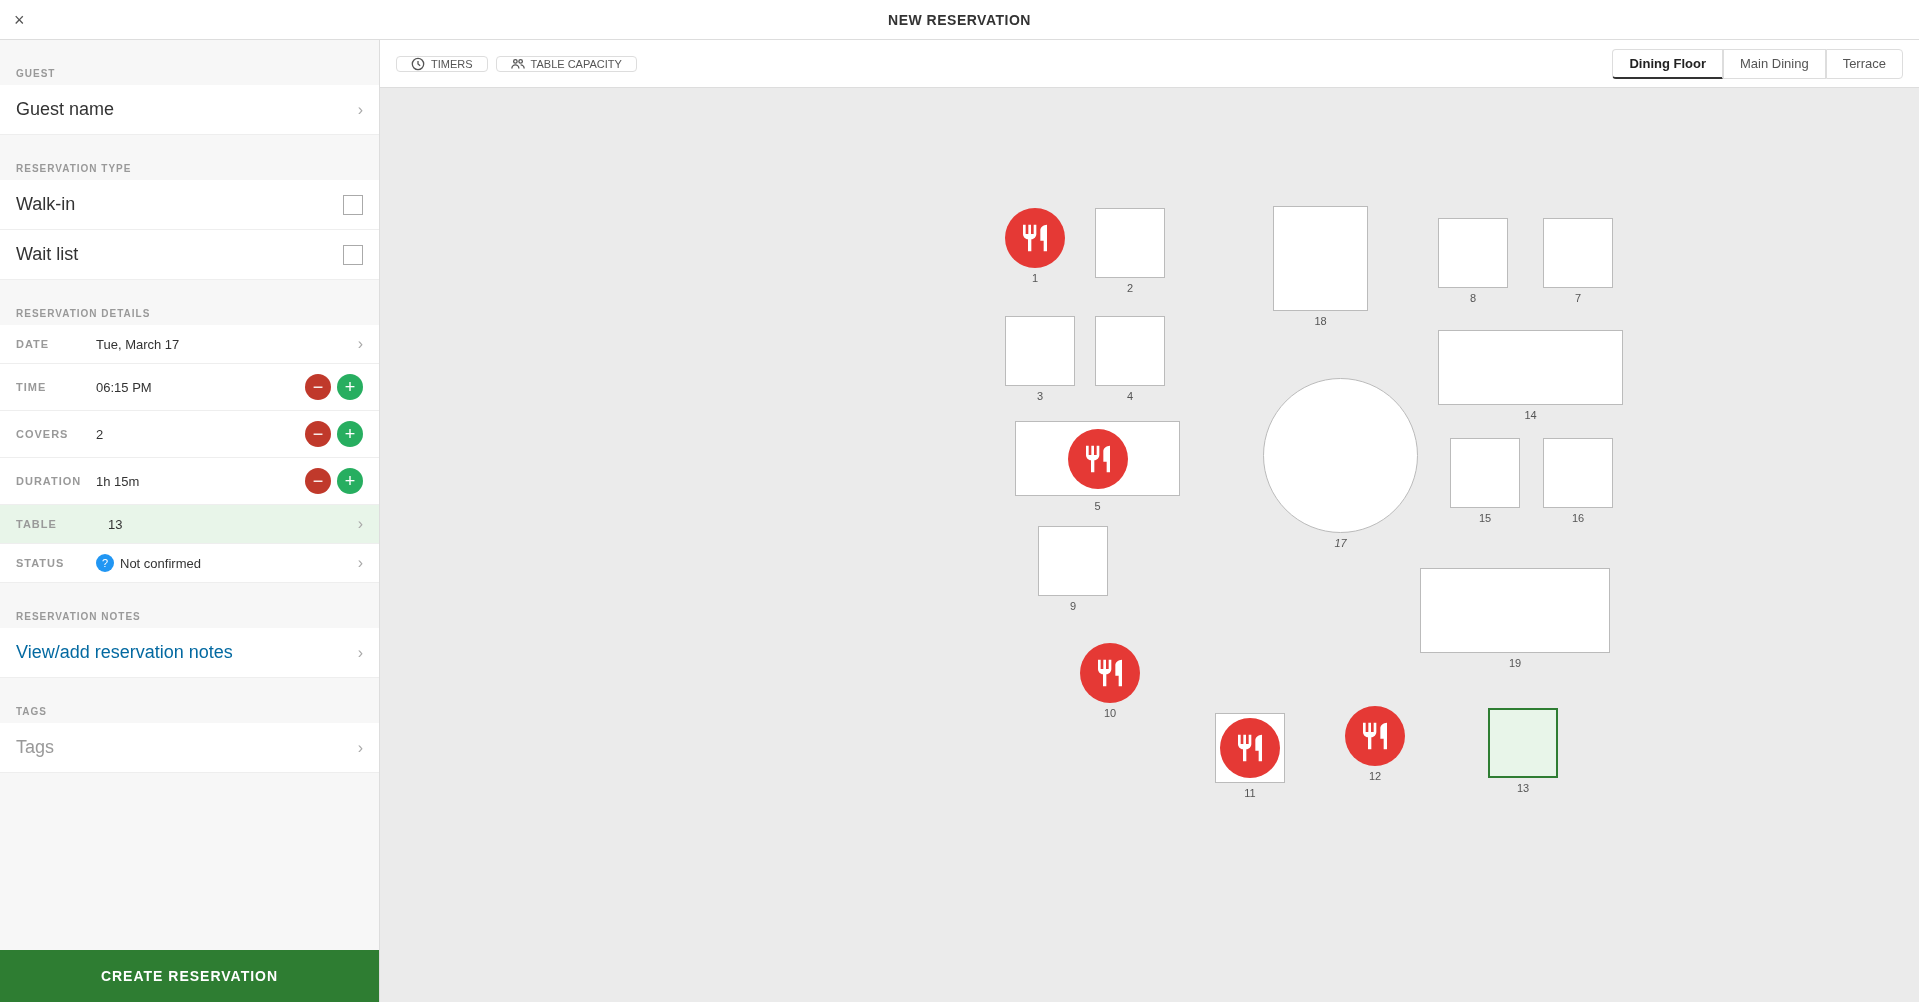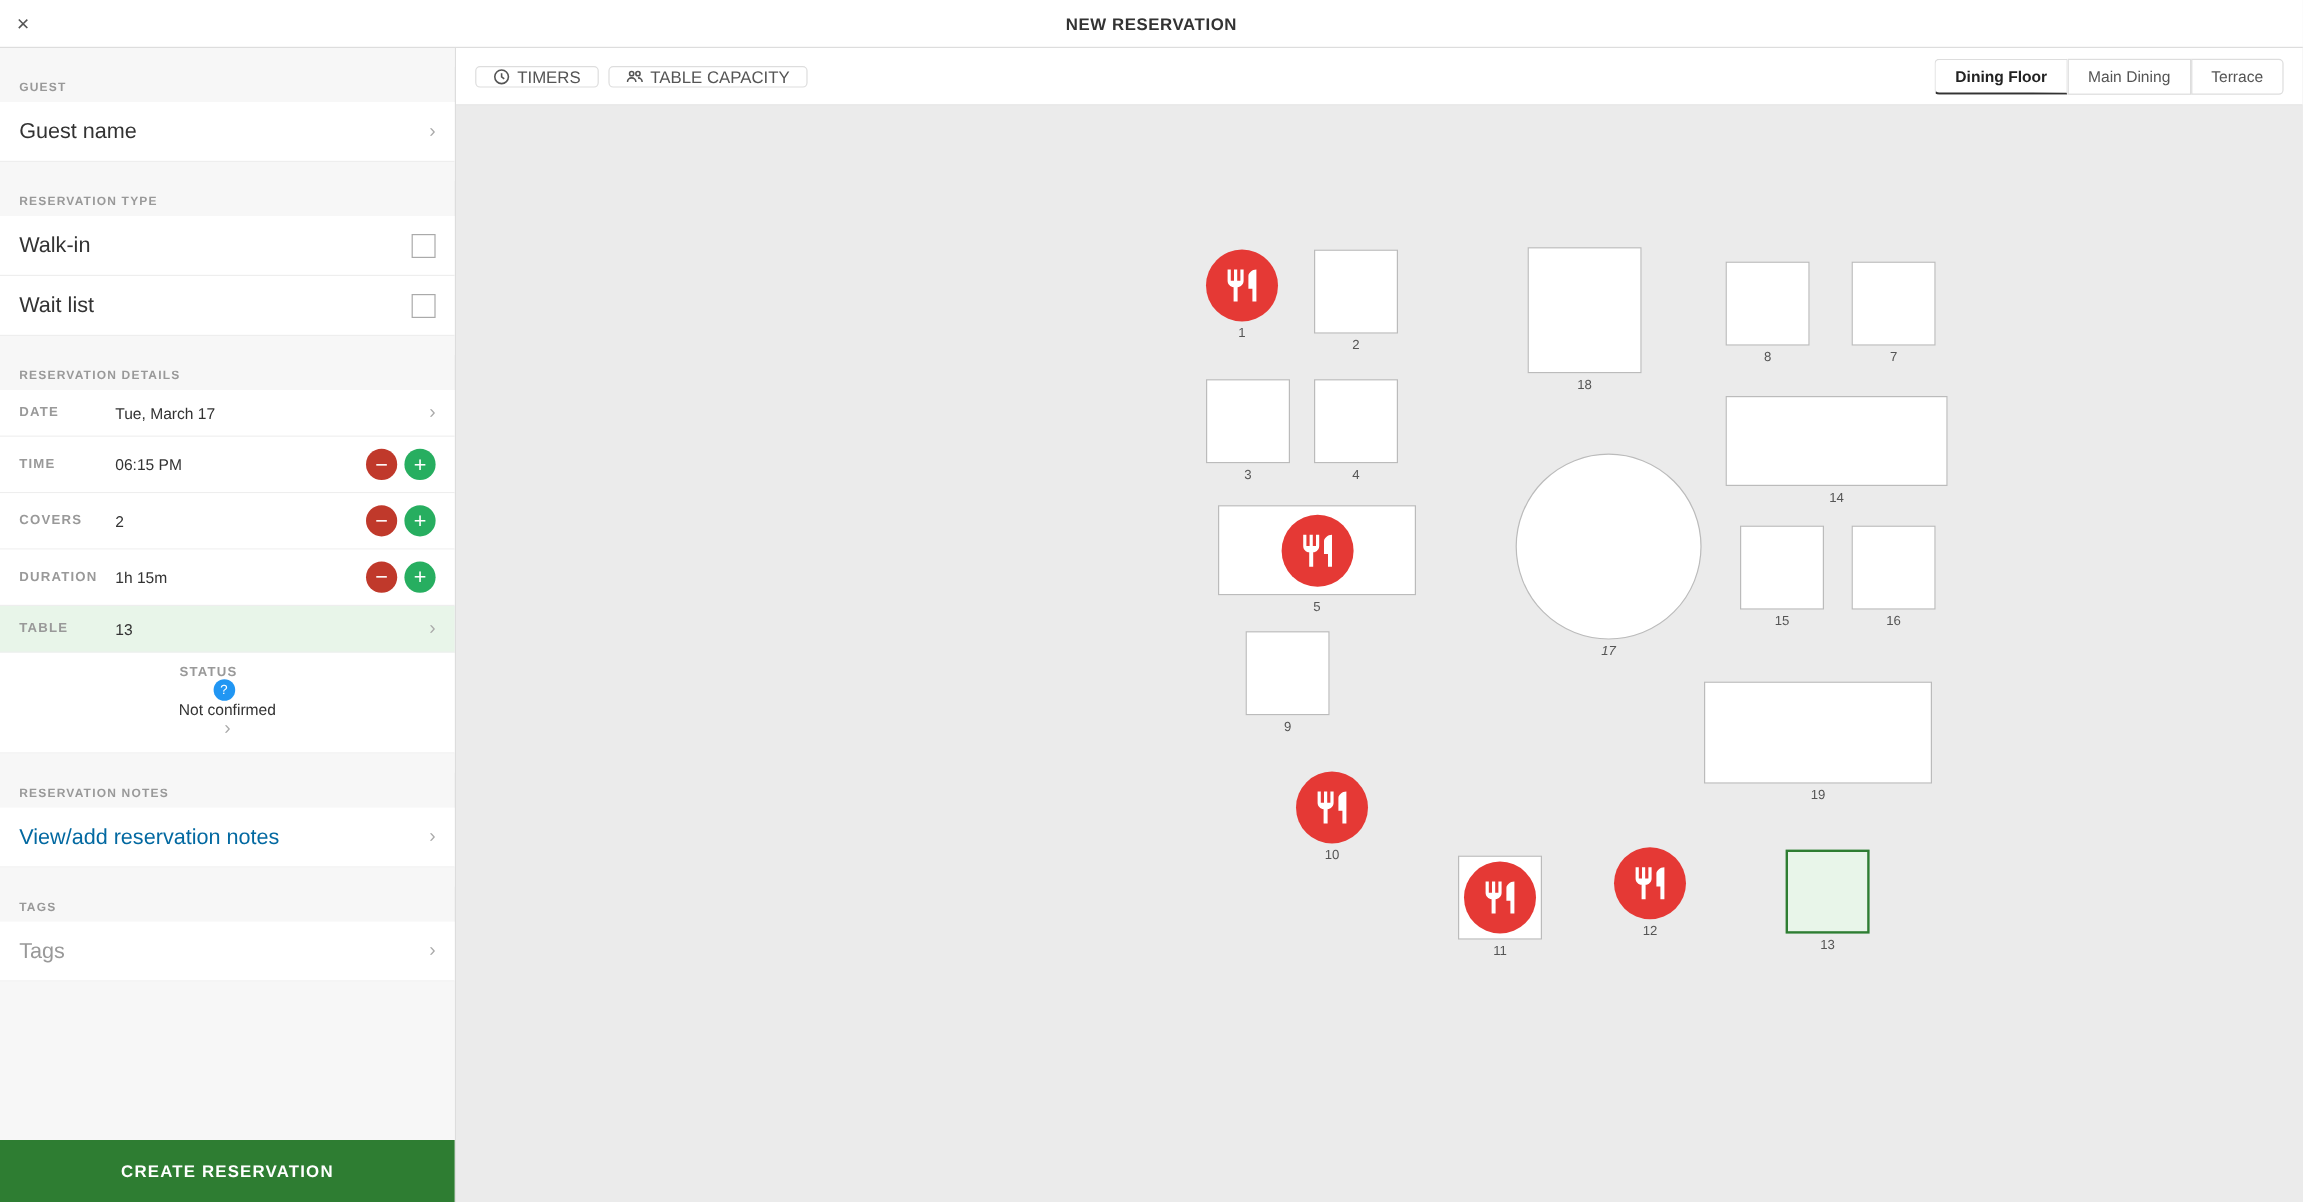--- a/index.html
+++ b/index.html
@@ -24,31 +24,31 @@
 
     .sidebar-row-check { width: 20px; height: 20px; border: 1.5px solid #aaa; display: flex; align-items: center; justify-content: center; }
 
     .covers-row { display: flex; align-items: center; background: #fff; border-bottom: 1px solid #eee; padding: 10px 16px; }
     .covers-label { font-size: 11px; font-weight: 700; color: #999; letter-spacing: 1px; width: 80px; }
     .covers-value { font-size: 13px; color: #333; flex: 1; }
     .stepper-btn { width: 26px; height: 26px; border-radius: 50%; border: none; display: flex; align-items: center; justify-content: center; cursor: pointer; font-size: 18px; margin-left: 6px; }
     .stepper-minus { background: #c0392b; color: #fff; }
     .stepper-plus { background: #27ae60; color: #fff; }
 
-    .table-row-selected { background: #e8f5e9 !important; }
+    .table-row-selected { background: #e8f5e9 !important; gap: 12px; }
 
     .sidebar-spacer { background: #f7f7f7; height: 16px; }
 
     .create-btn { background: #2e7d32; color: #fff; border: none; font-size: 14px; font-weight: 700; letter-spacing: 1px; padding: 18px; cursor: pointer; margin: auto 0 0 0; width: 100%; }
 
     
     .floor-plan { flex: 1; display: flex; flex-direction: column; overflow: hidden; }
 
     .floor-toolbar { background: #fff; border-bottom: 1px solid #ddd; display: flex; align-items: center; padding: 0 16px; height: 48px; }
-    .floor-btn { display: flex; align-items: center; gap: 6px; padding: 0 14px; border: 1px solid #ddd; border-radius: 4px; background: #fff; cursor: pointer; font-size: 14px; color: #555; margin-right: 8px; }
+    .floor-btn { display: flex; align-items: center; gap: 6px; padding: 0 14px; border: 1px solid #ddd; border-radius: 4px; background: #fff; cursor: pointer; font-size: 11px; color: #555; margin-right: 8px; }
     .floor-btn svg { width: 14px; height: 14px; }
 
     .view-tabs { margin-left: auto; display: flex; }
     .view-tab { padding: 6px 16px; font-size: 13px; cursor: pointer; color: #555; border: 1px solid #ddd; background: #fff; }
     .view-tab.active { background: #fff; font-weight: 600; color: #222; border-bottom: 2px solid #333; }
     .view-tab:first-child { border-radius: 4px 0 0 4px; }
     .view-tab:last-child { border-radius: 0 4px 4px 0; }
 
     .floor-canvas { flex: 1; position: relative; background: #ebebeb; overflow: hidden; }
 
@@ -130,21 +130,21 @@
         <button class="stepper-btn stepper-minus">−</button>
         <button class="stepper-btn stepper-plus">+</button>
       </div>
 
       <div class="covers-row table-row-selected" style="cursor:pointer;">
         <span class="covers-label">TABLE</span>
         <span class="covers-value">13</span>
         <span class="chevron">›</span>
       </div>
 
-      <div class="covers-row" style="cursor:pointer;flex-direction:column;">
+      <div class="covers-row" style="cursor:pointer;">
         <span class="covers-label">STATUS</span>
         <span style="width:18px;height:18px;border-radius:50%;background:#2196f3;color:#fff;font-size:11px;display:flex;align-items:center;justify-content:center;margin-right:6px;">?</span>
         <span class="covers-value">Not confirmed</span>
         <span class="chevron">›</span>
       </div>
 
       <div class="sidebar-spacer"></div>
 
       <div class="sidebar-section-label">RESERVATION NOTES</div>
       <div class="sidebar-row">

